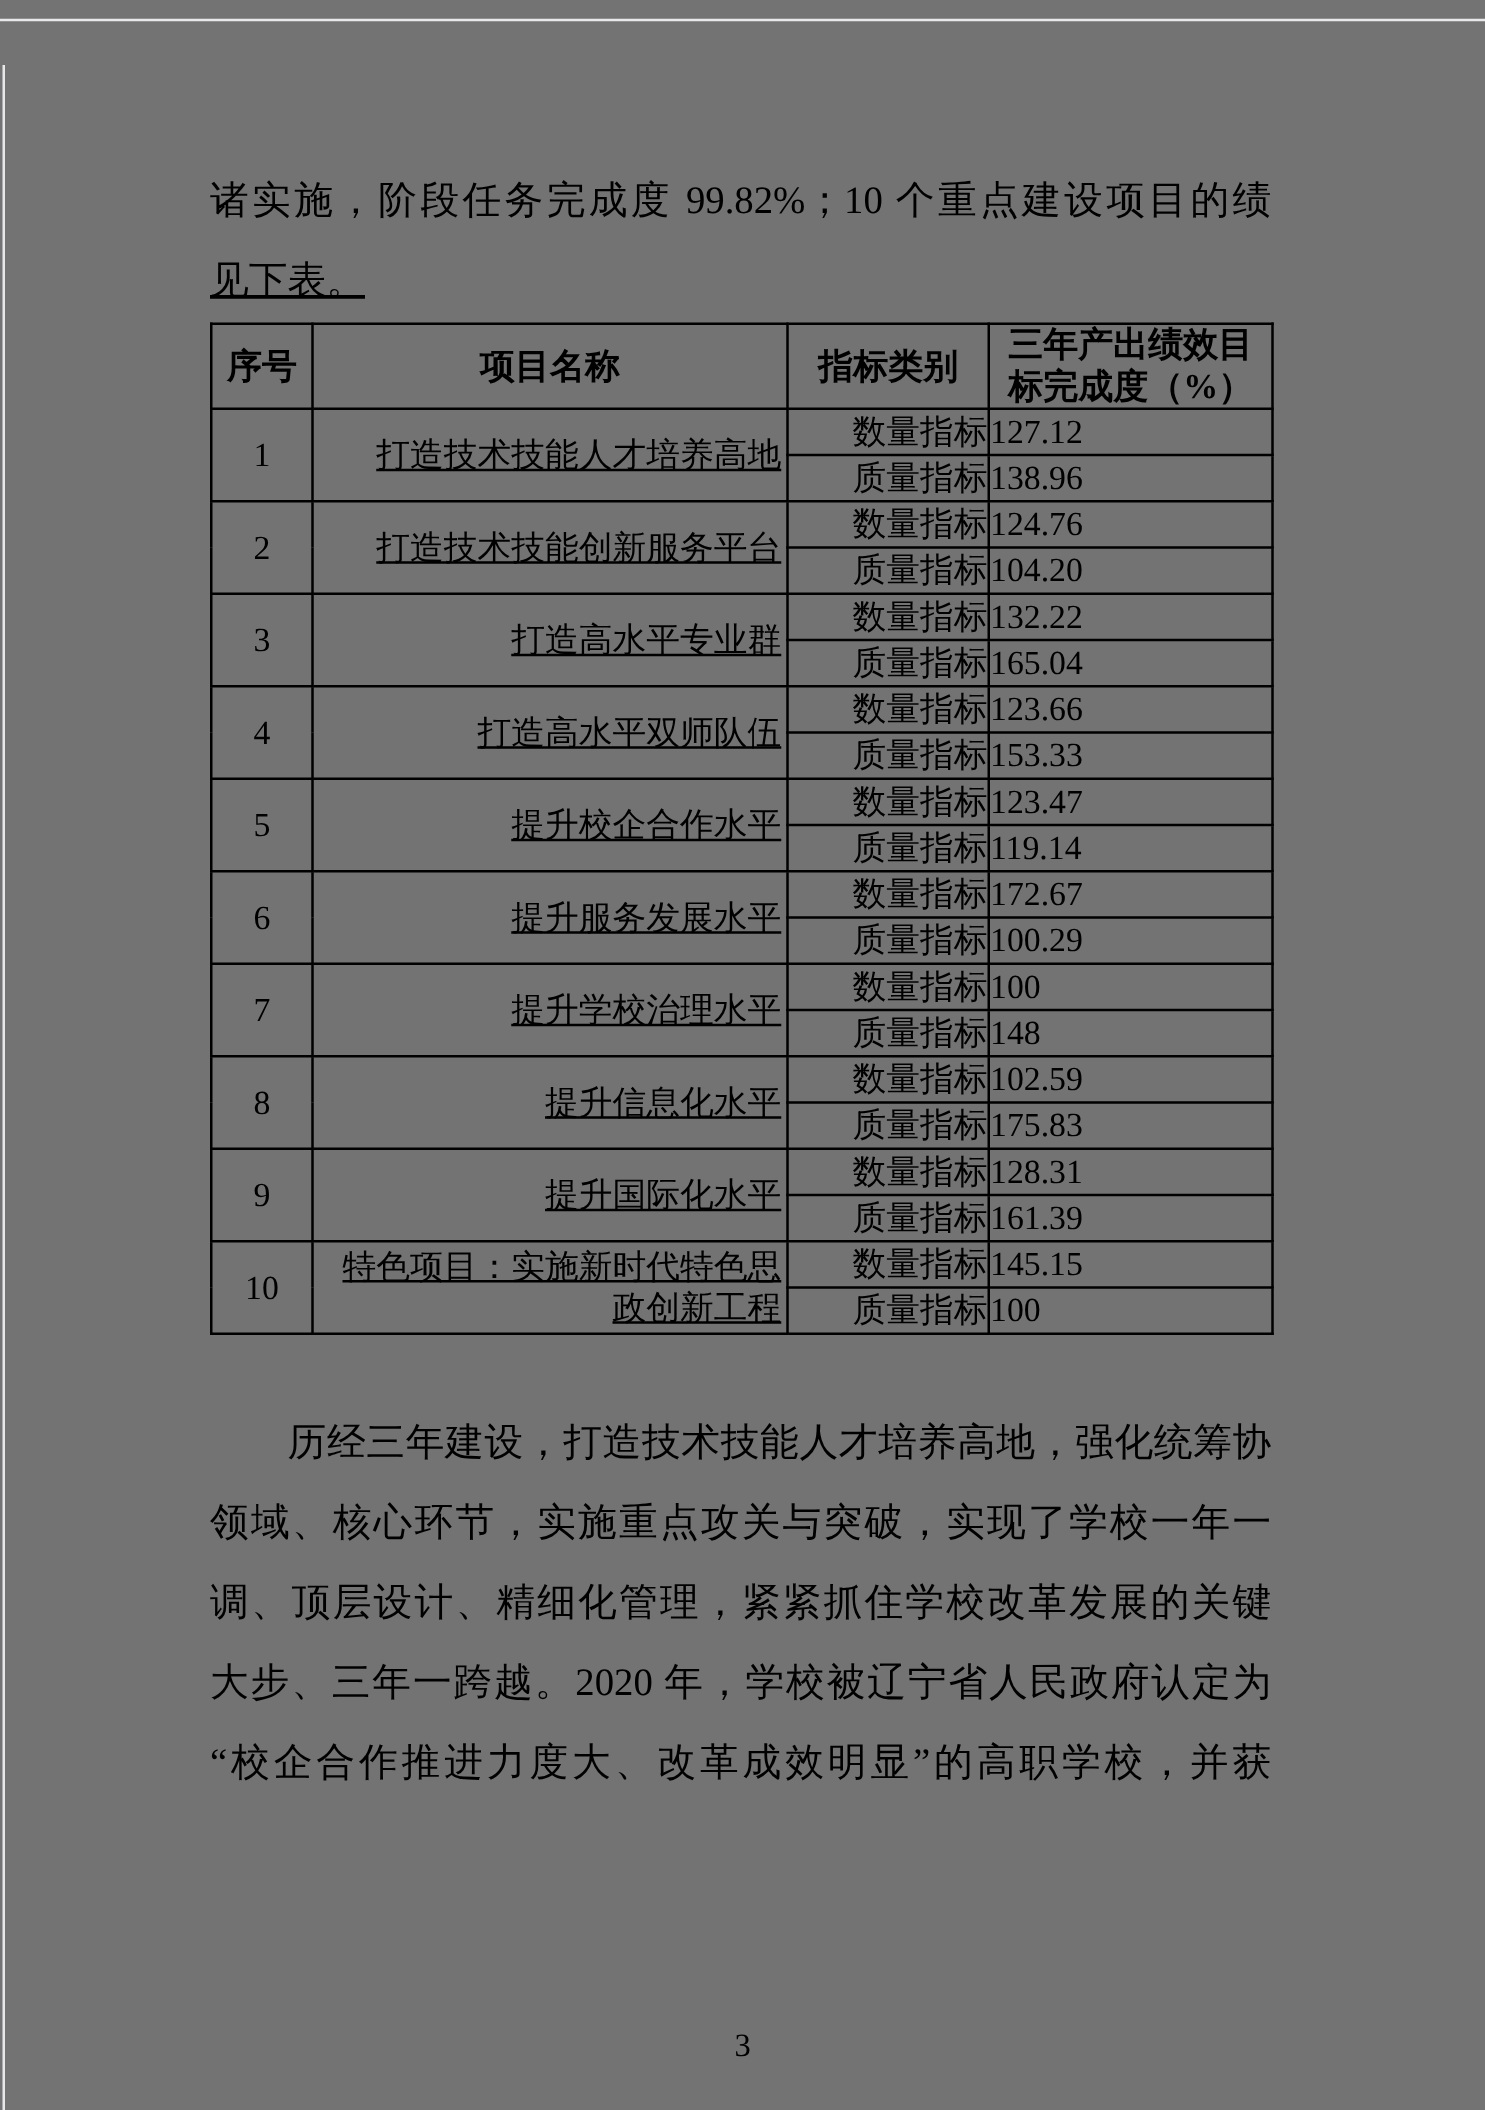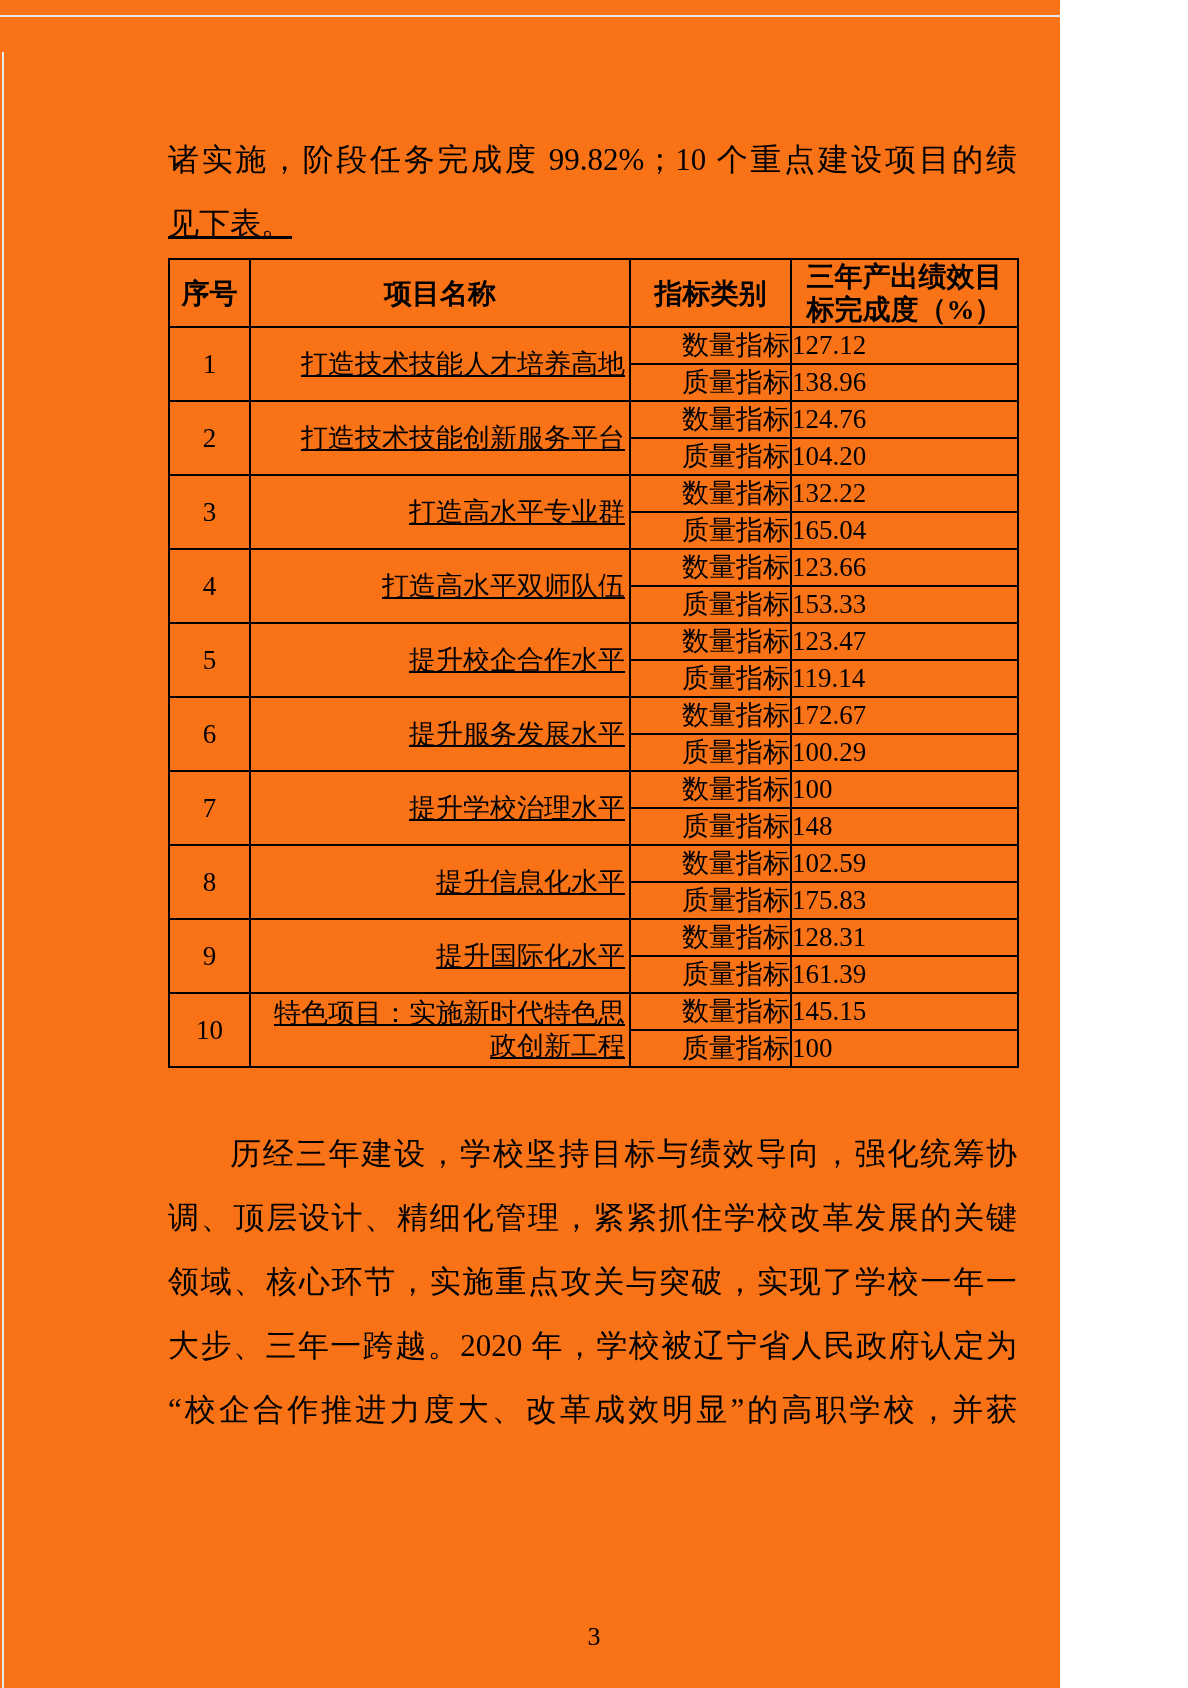--- a/index.html
+++ b/index.html
@@ -1,19 +1,19 @@
 <!DOCTYPE html>
 <html><head>
 <meta charset="utf-8">
 <style>
   html,body{margin:0;padding:0;background:#fff;}
   .page{
     position:relative;
-    width:1060px;height:1688px;
-    background:#f97316;
+    width:1188px;height:1688px;
+    background:#737373;
     font-family:"Liberation Serif","DejaVu Serif",serif;
     color:#000;
     overflow:hidden;
   }
   .edge-top{position:absolute;left:0;top:15px;width:1188px;height:2px;background:#e8e8eb;}
   .edge-left{position:absolute;left:2px;top:52px;width:2px;height:1636px;background:#e8e8eb;}
   .content{position:absolute;left:168px;top:128px;width:849px;}
   .pline{
     font-size:31px;
     line-height:64px;
@@ -173,22 +173,22 @@
             <td class="c-val">145.15</td>
           </tr>
           <tr>
             <td class="c-cat">质量指标</td>
             <td class="c-val">100</td>
           </tr>
         </tbody>
     </table>
 
     <div class="closing">
-      <div class="pline indent">历经三年建设，学校坚持目标与绩效导向，强化统筹协</div>
+      <div class="pline indent">历经三年建设，打造技术技能人才培养高地，强化统筹协</div>
+      <div class="pline">领域、核心环节，实施重点攻关与突破，实现了学校一年一</div>
       <div class="pline">调、顶层设计、精细化管理，紧紧抓住学校改革发展的关键</div>
-      <div class="pline">领域、核心环节，实施重点攻关与突破，实现了学校一年一</div>
       <div class="pline">大步、三年一跨越。2020 年，学校被辽宁省人民政府认定为</div>
       <div class="pline">“校企合作推进力度大、改革成效明显”的高职学校，并获</div>
     </div>
   </div>
 
   <div class="page-number">3</div>
 </div>
 
 </body></html>

